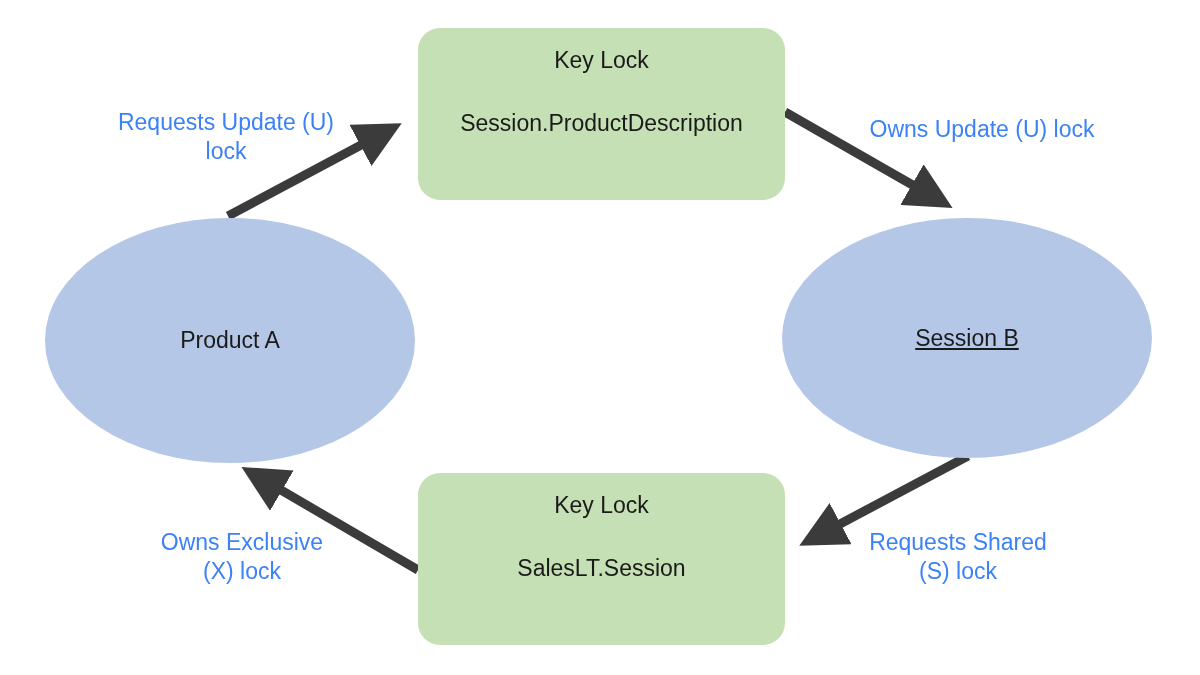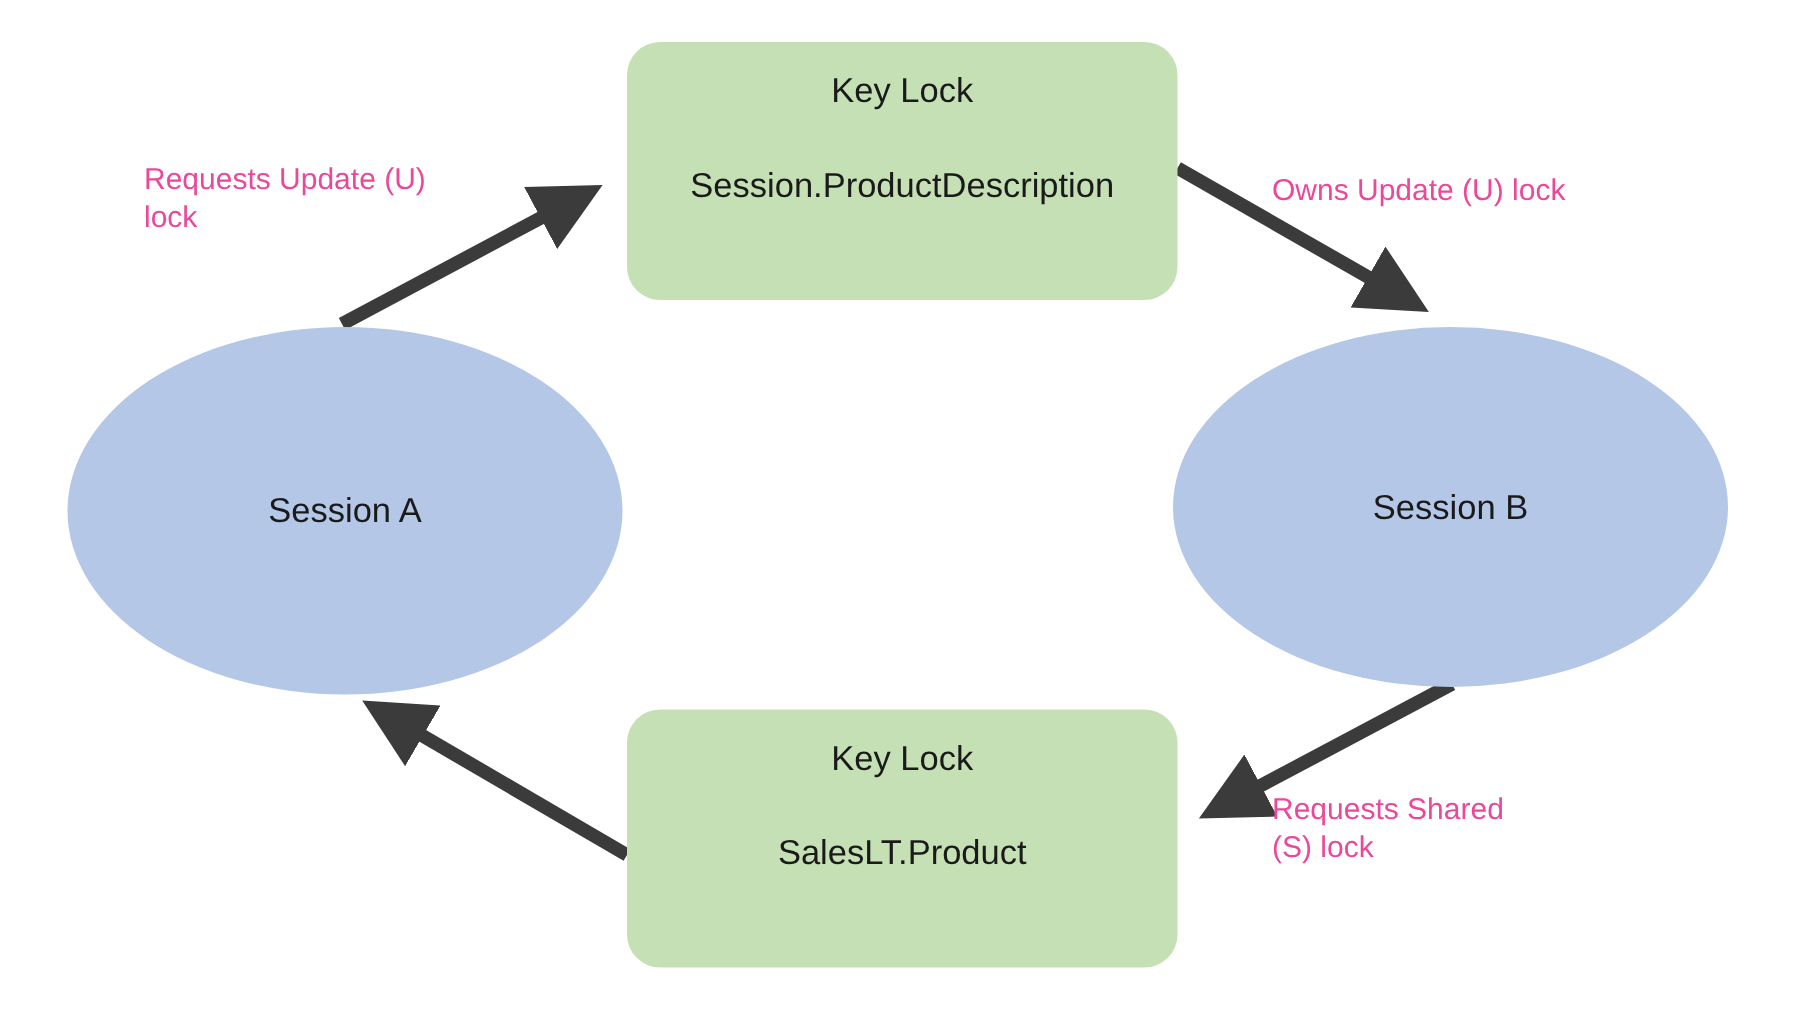--- a/index.html
+++ b/index.html
@@ -88,30 +88,31 @@
     left: 45px;
     top: 218px;
     width: 370px;
     height: 245px;
   }
   #node-session-b {
     left: 782px;
     top: 218px;
     width: 370px;
     height: 240px;
+    text-decoration: underline;
   }
 
   
   .edge-label {
     position: absolute;
-    font-size: 20px;
+    font-size: 23px;
     line-height: 1.25;
-    text-align: left;
+    text-align: center;
     white-space: pre-line;
-    color: #ec4899;
+    color: #3b82f6;
   }
   #edge-label-requests-update {
     left: 96px;
     top: 108px;
     width: 260px;
   }
   #edge-label-owns-update {
     left: 848px;
     top: 115px;
     width: 268px;
@@ -148,33 +149,35 @@
     <line x1="418" y1="570" x2="250" y2="472" stroke="#3B3B3B" stroke-width="9" marker-end="url(#arrowhead)"></line>
   </svg>
 
   <div class="node resource-box" id="node-keylock-productdescription">
     <div class="resource-title">Key Lock</div>
     <div class="resource-name">Session.ProductDescription</div>
   </div>
 
   <div class="node resource-box" id="node-keylock-product">
     <div class="resource-title">Key Lock</div>
-    <div class="resource-name">SalesLT.Product</div>
+    <div class="resource-name">SalesLT.Session</div>
   </div>
 
   <div class="node session-ellipse" id="node-session-a">
-    <div class="session-label">Session A</div>
+    <div class="session-label">Product A</div>
   </div>
 
   <div class="node session-ellipse" id="node-session-b">
     <div class="session-label">Session B</div>
   </div>
 
   <div class="edge-label" id="edge-label-requests-update">Requests Update (U)
 lock</div>
 
   <div class="edge-label" id="edge-label-requests-shared">Requests Shared
 (S) lock</div>
 
   <div class="edge-label" id="edge-label-owns-update">Owns Update (U) lock</div>
 
+  <div class="edge-label" id="edge-label-owns-exclusive">Owns Exclusive
+(X) lock</div>
 
 </div>
 
 </body></html>

